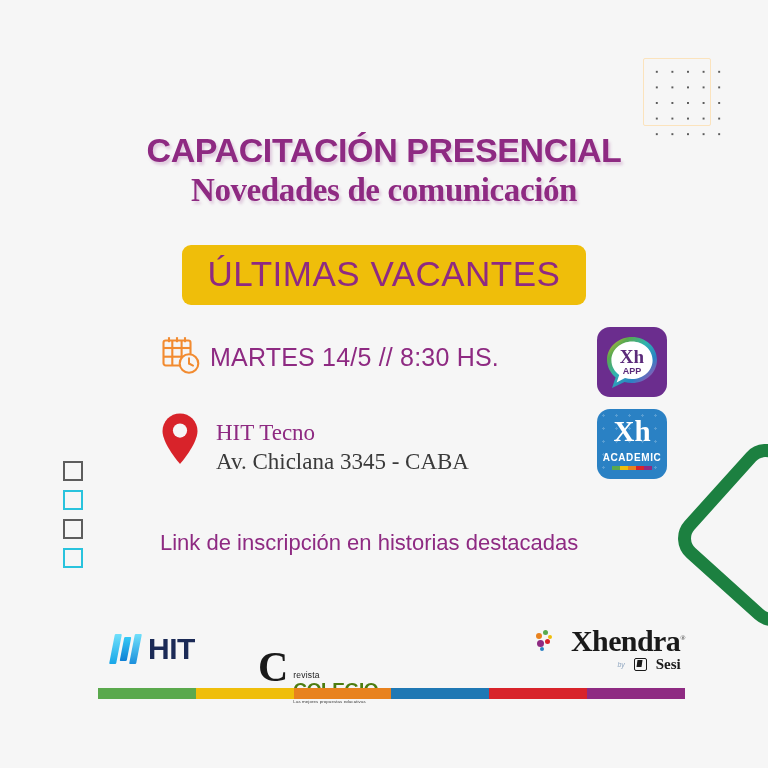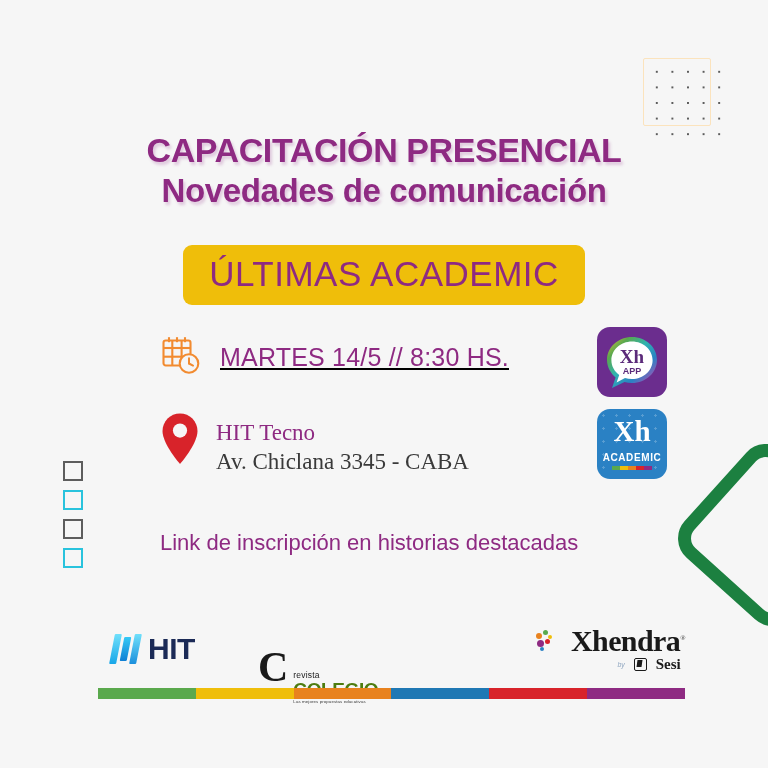--- a/index.html
+++ b/index.html
@@ -35,31 +35,31 @@
   
   .heading{
     position:absolute;left:0;right:0;top:133px;text-align:center;
     color:#8e2a82;
     font-weight:bold;
     line-height:1.0;
     letter-spacing:-0.4px;
     text-shadow:2px 3px 3px rgba(142,42,130,0.22);
   }
   .heading .l1{font-size:34px;display:block;}
-  .heading .l2{font-size:33px;display:block;margin-top:7px;}
+  .heading .l2{font-size:33px;display:block;margin-top:7px;font-family:Liberation Serif, serif;}
 
   .banner-wrap{position:absolute;left:0;right:0;top:245px;text-align:center;}
   .banner{
     display:inline-block;background:#efbe0a;color:#8e2a82;
     border-radius:9px;padding:9px 26px 11px 26px;
     font-size:35px;letter-spacing:0.5px;
   }
 
   
-  .row-date{position:absolute;left:160px;top:334px;display:flex;align-items:center;gap:18px;text-decoration:underline;}
+  .row-date{position:absolute;left:160px;top:334px;display:flex;align-items:center;gap:8px;}
   .row-date .txt{color:#8e2a82;font-size:25px;letter-spacing:0.2px;}
 
   .row-place{position:absolute;left:160px;top:412px;display:flex;align-items:flex-start;gap:16px;}
   .row-place .ptxt{padding-top:6px;line-height:1.28;font-family:Liberation Serif, serif;}
   .row-place .venue{color:#8e2a82;font-size:23px;display:block;}
   .row-place .addr{color:#3a3a3a;font-size:23px;display:block;}
 
   .link-note{
     position:absolute;left:160px;top:530px;color:#8e2a82;font-size:22px;
   }
@@ -134,21 +134,21 @@
     <div class="sq"></div>
     <div class="sq cy"></div>
   </div>
 
   <div class="heading">
     <span class="l1">CAPACITACIÓN PRESENCIAL</span>
     <span class="l2">Novedades de comunicación</span>
   </div>
 
   <div class="banner-wrap">
-    <div class="banner">ÚLTIMAS ACADEMIC</div>
+    <div class="banner">ÚLTIMAS VACANTES</div>
   </div>
 
   <div class="row-date">
     <span>
       <svg width="42" height="42" viewBox="0 0 42 42">
         <g fill="none" stroke="#f28b30" stroke-width="2.1">
           <rect x="3.5" y="6.5" width="27" height="25" rx="2.2"></rect>
           <line x1="3.5" y1="14" x2="30.5" y2="14"></line>
           <line x1="12.3" y1="6.5" x2="12.3" y2="31.5"></line>
           <line x1="21.6" y1="6.5" x2="21.6" y2="31.5"></line>

